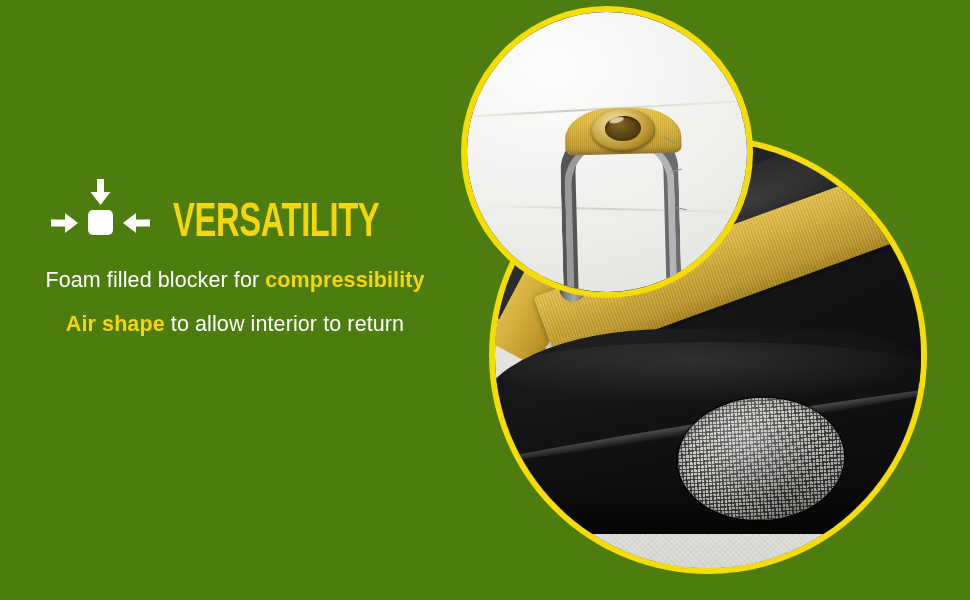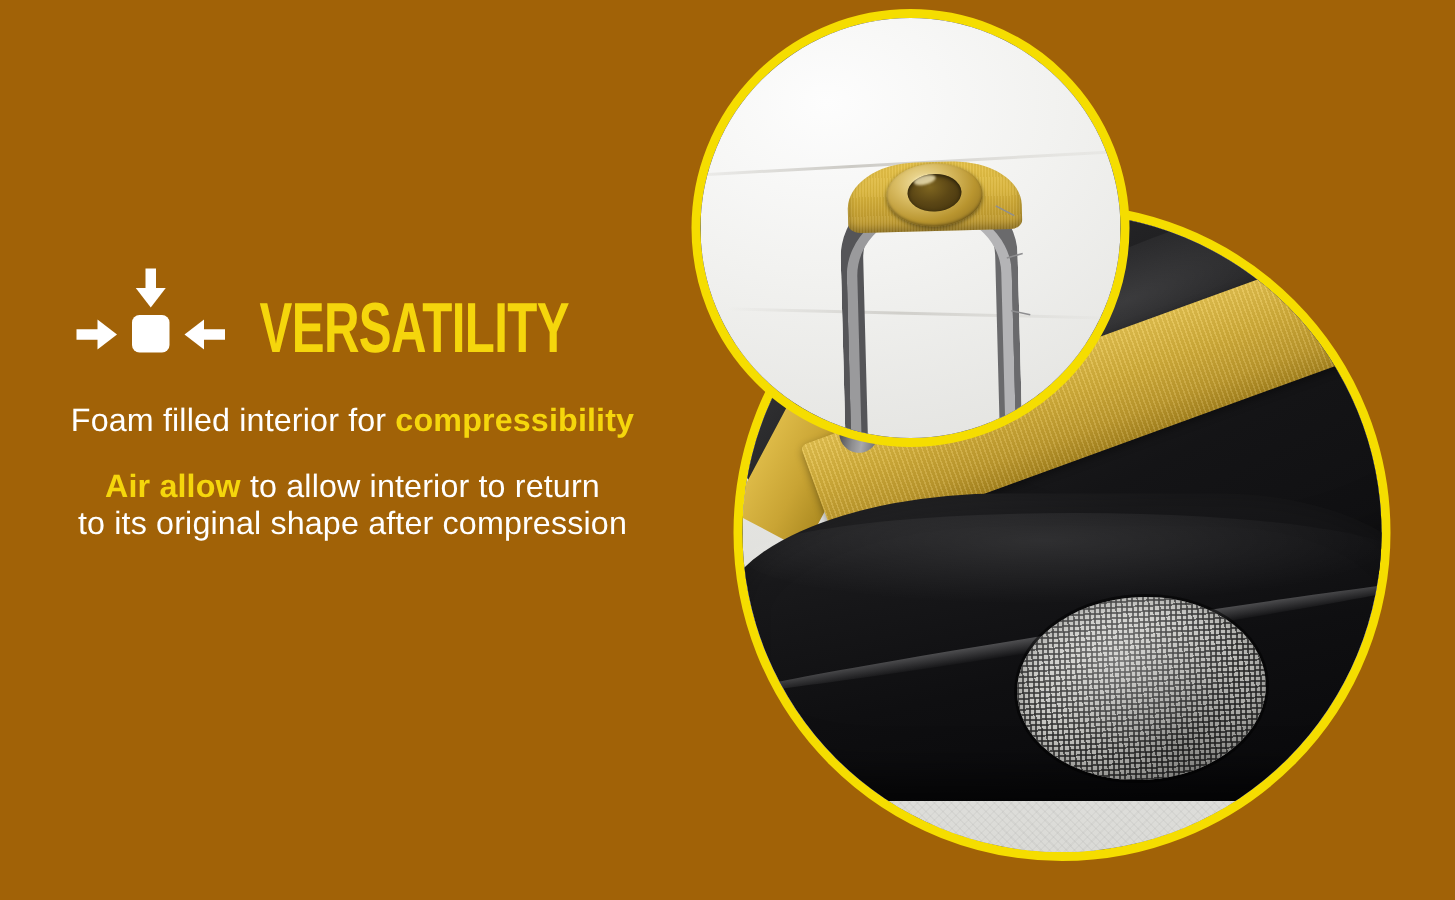--- a/index.html
+++ b/index.html
@@ -8,21 +8,21 @@
     background: #000000;
   }
   body {
     font-family: "Liberation Sans", sans-serif;
   }
 
   #stage {
     position: relative;
     width: 970px;
     height: 600px;
-    background: #a16207;
+    background: #4d7c0f;
     overflow: hidden;
   }
 
   
   #left-panel {
     position: absolute;
     left: 0;
     top: 0;
     width: 470px;
     height: 600px;
@@ -433,25 +433,24 @@
 
         <rect x="88" y="42.5" width="17" height="7" fill="#FFFFFF"></rect>
         <polygon points="91,36 91,56 78,46" fill="#FFFFFF"></polygon>
       </svg>
 
       <div id="title">VERSATILITY</div>
     </div>
 
     <div id="copy">
         <div class="copy-block">
-          <span class="copy-line"><span>Foam filled interior for </span><span class="hl">compressibility</span></span>
+          <span class="copy-line"><span>Foam filled blocker for </span><span class="hl">compressibility</span></span>
         </div>
         <div class="copy-block">
-          <span class="copy-line"><span class="hl">Air allow</span><span> to allow interior to return</span></span>
-          <span class="copy-line"><span>to its original shape after compression</span></span>
+          <span class="copy-line"><span class="hl">Air shape</span><span> to allow interior to return</span></span>
         </div>
       </div>
   </div>
 
   <div id="collage">
 
     <div class="photo-circle" id="circle-vent">
       <div id="vent-scene">
         <div id="table-surface"></div>
         <div id="left-dark-panel"></div>

